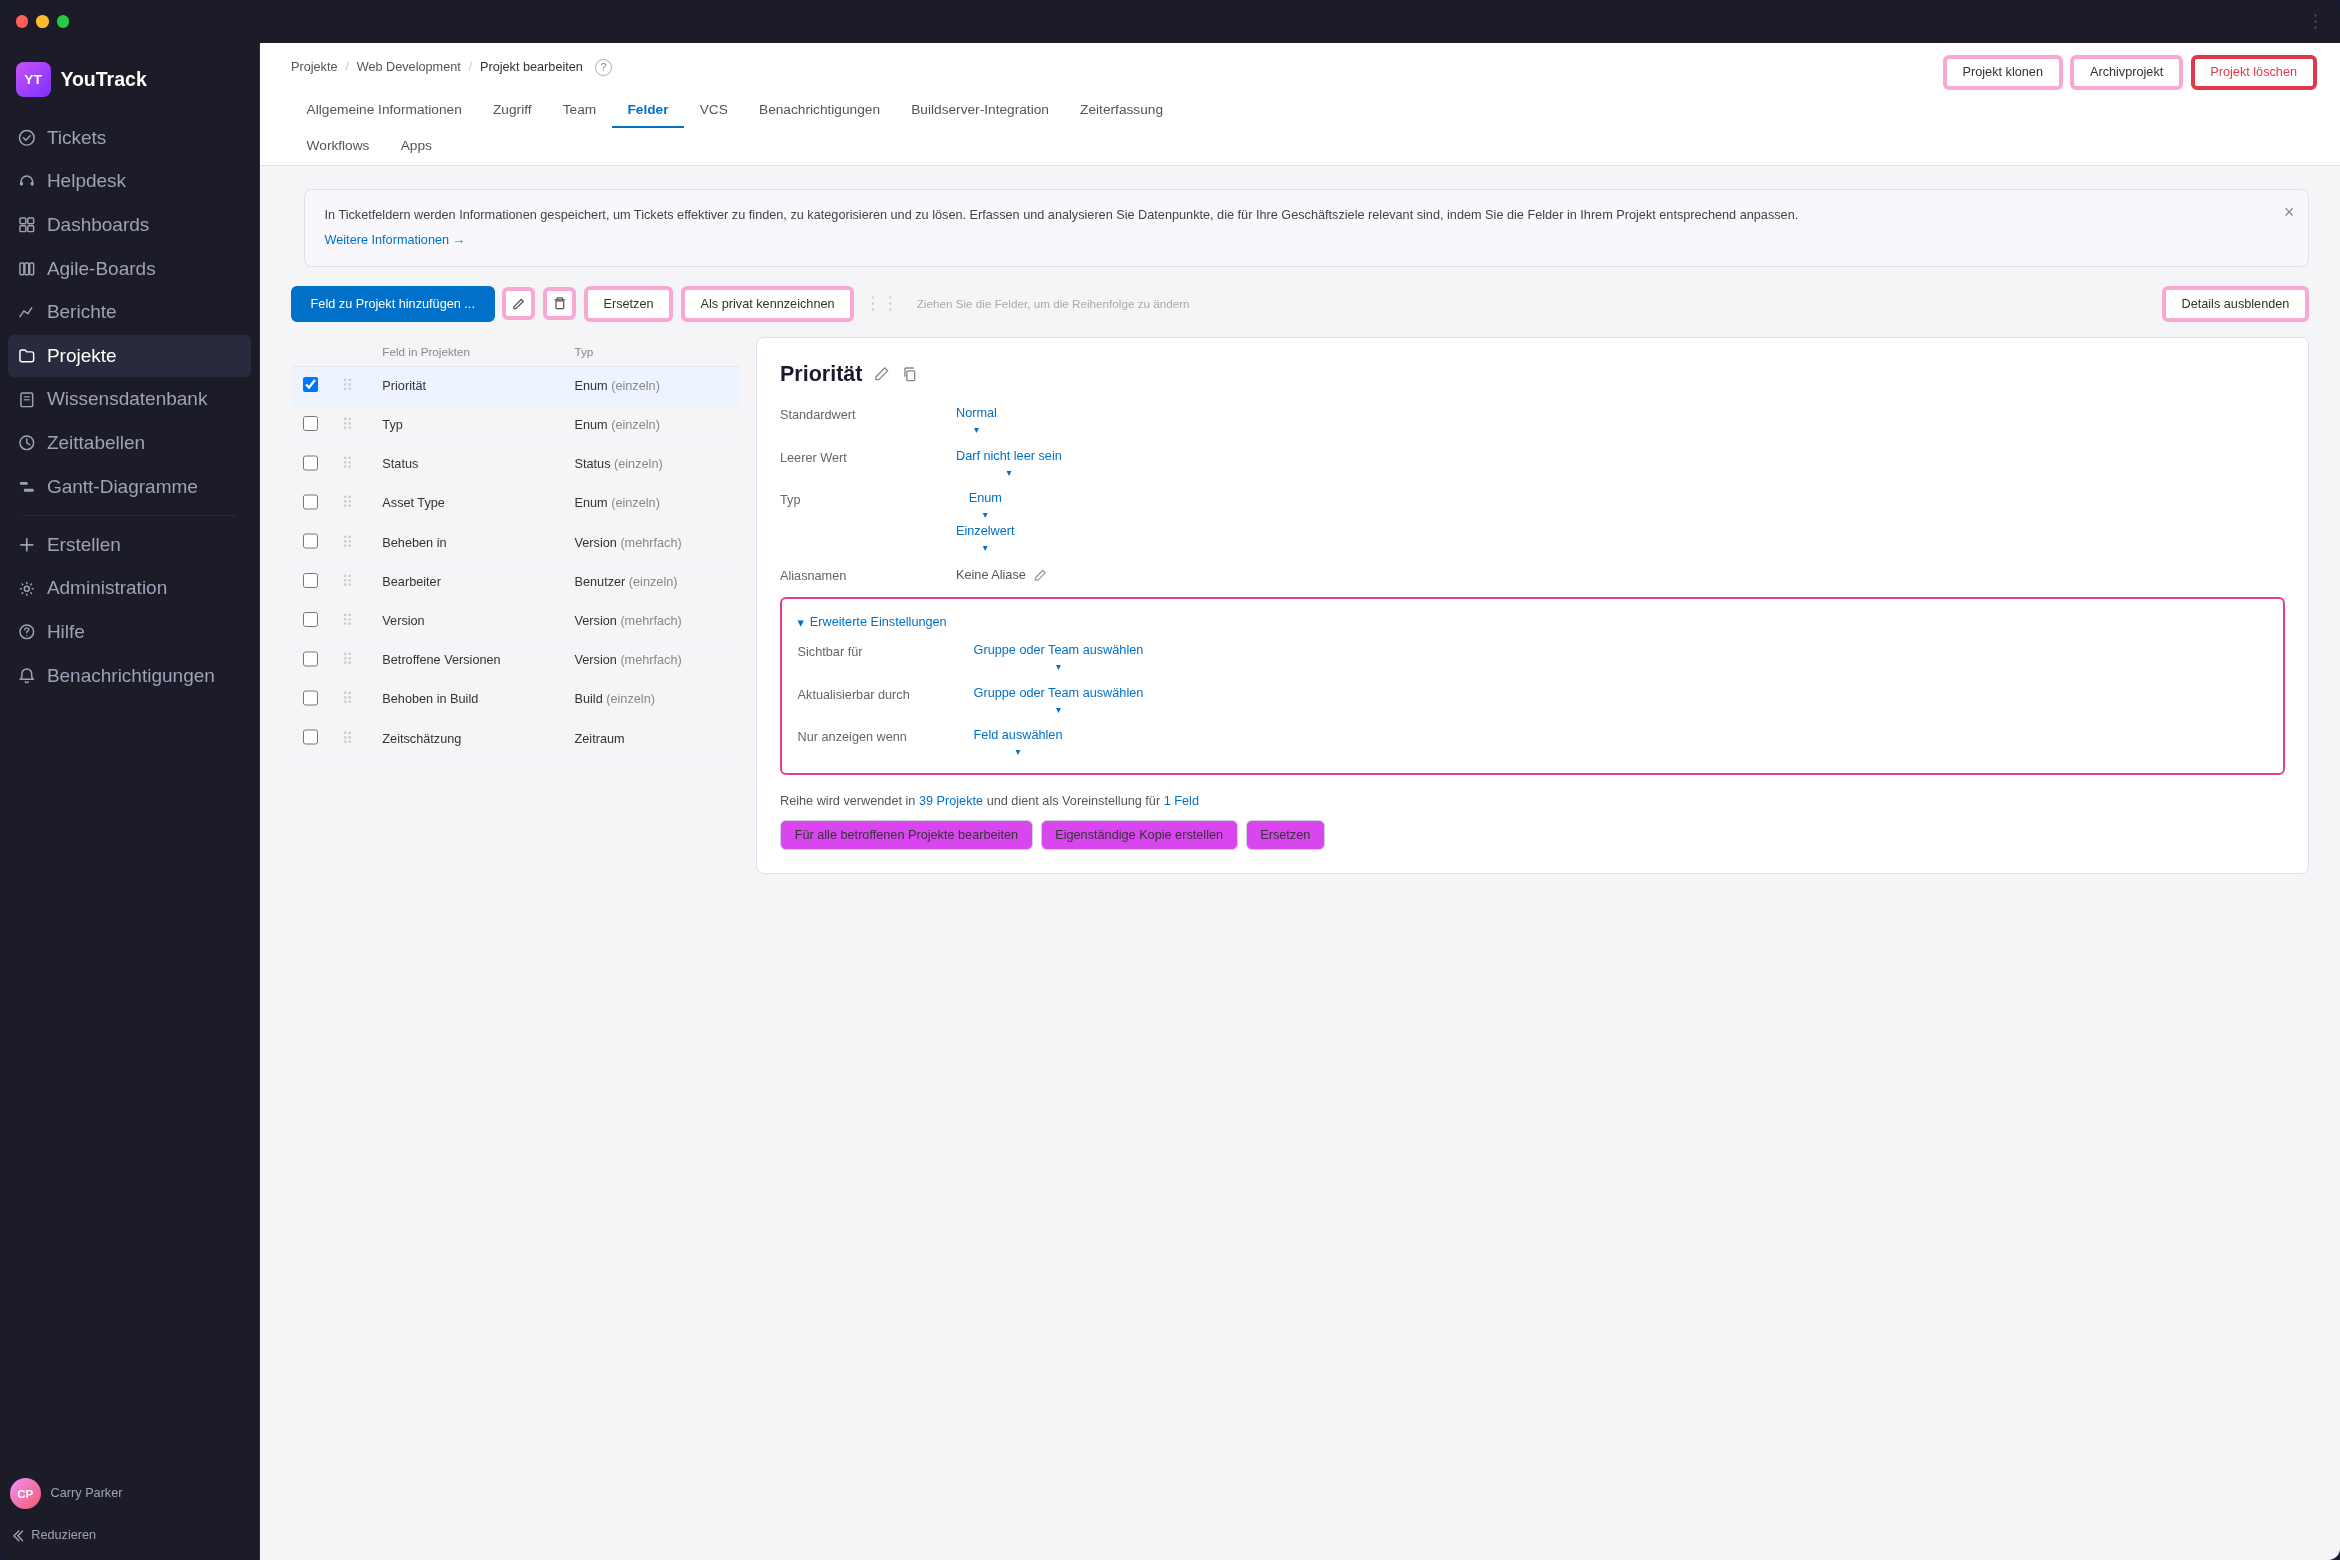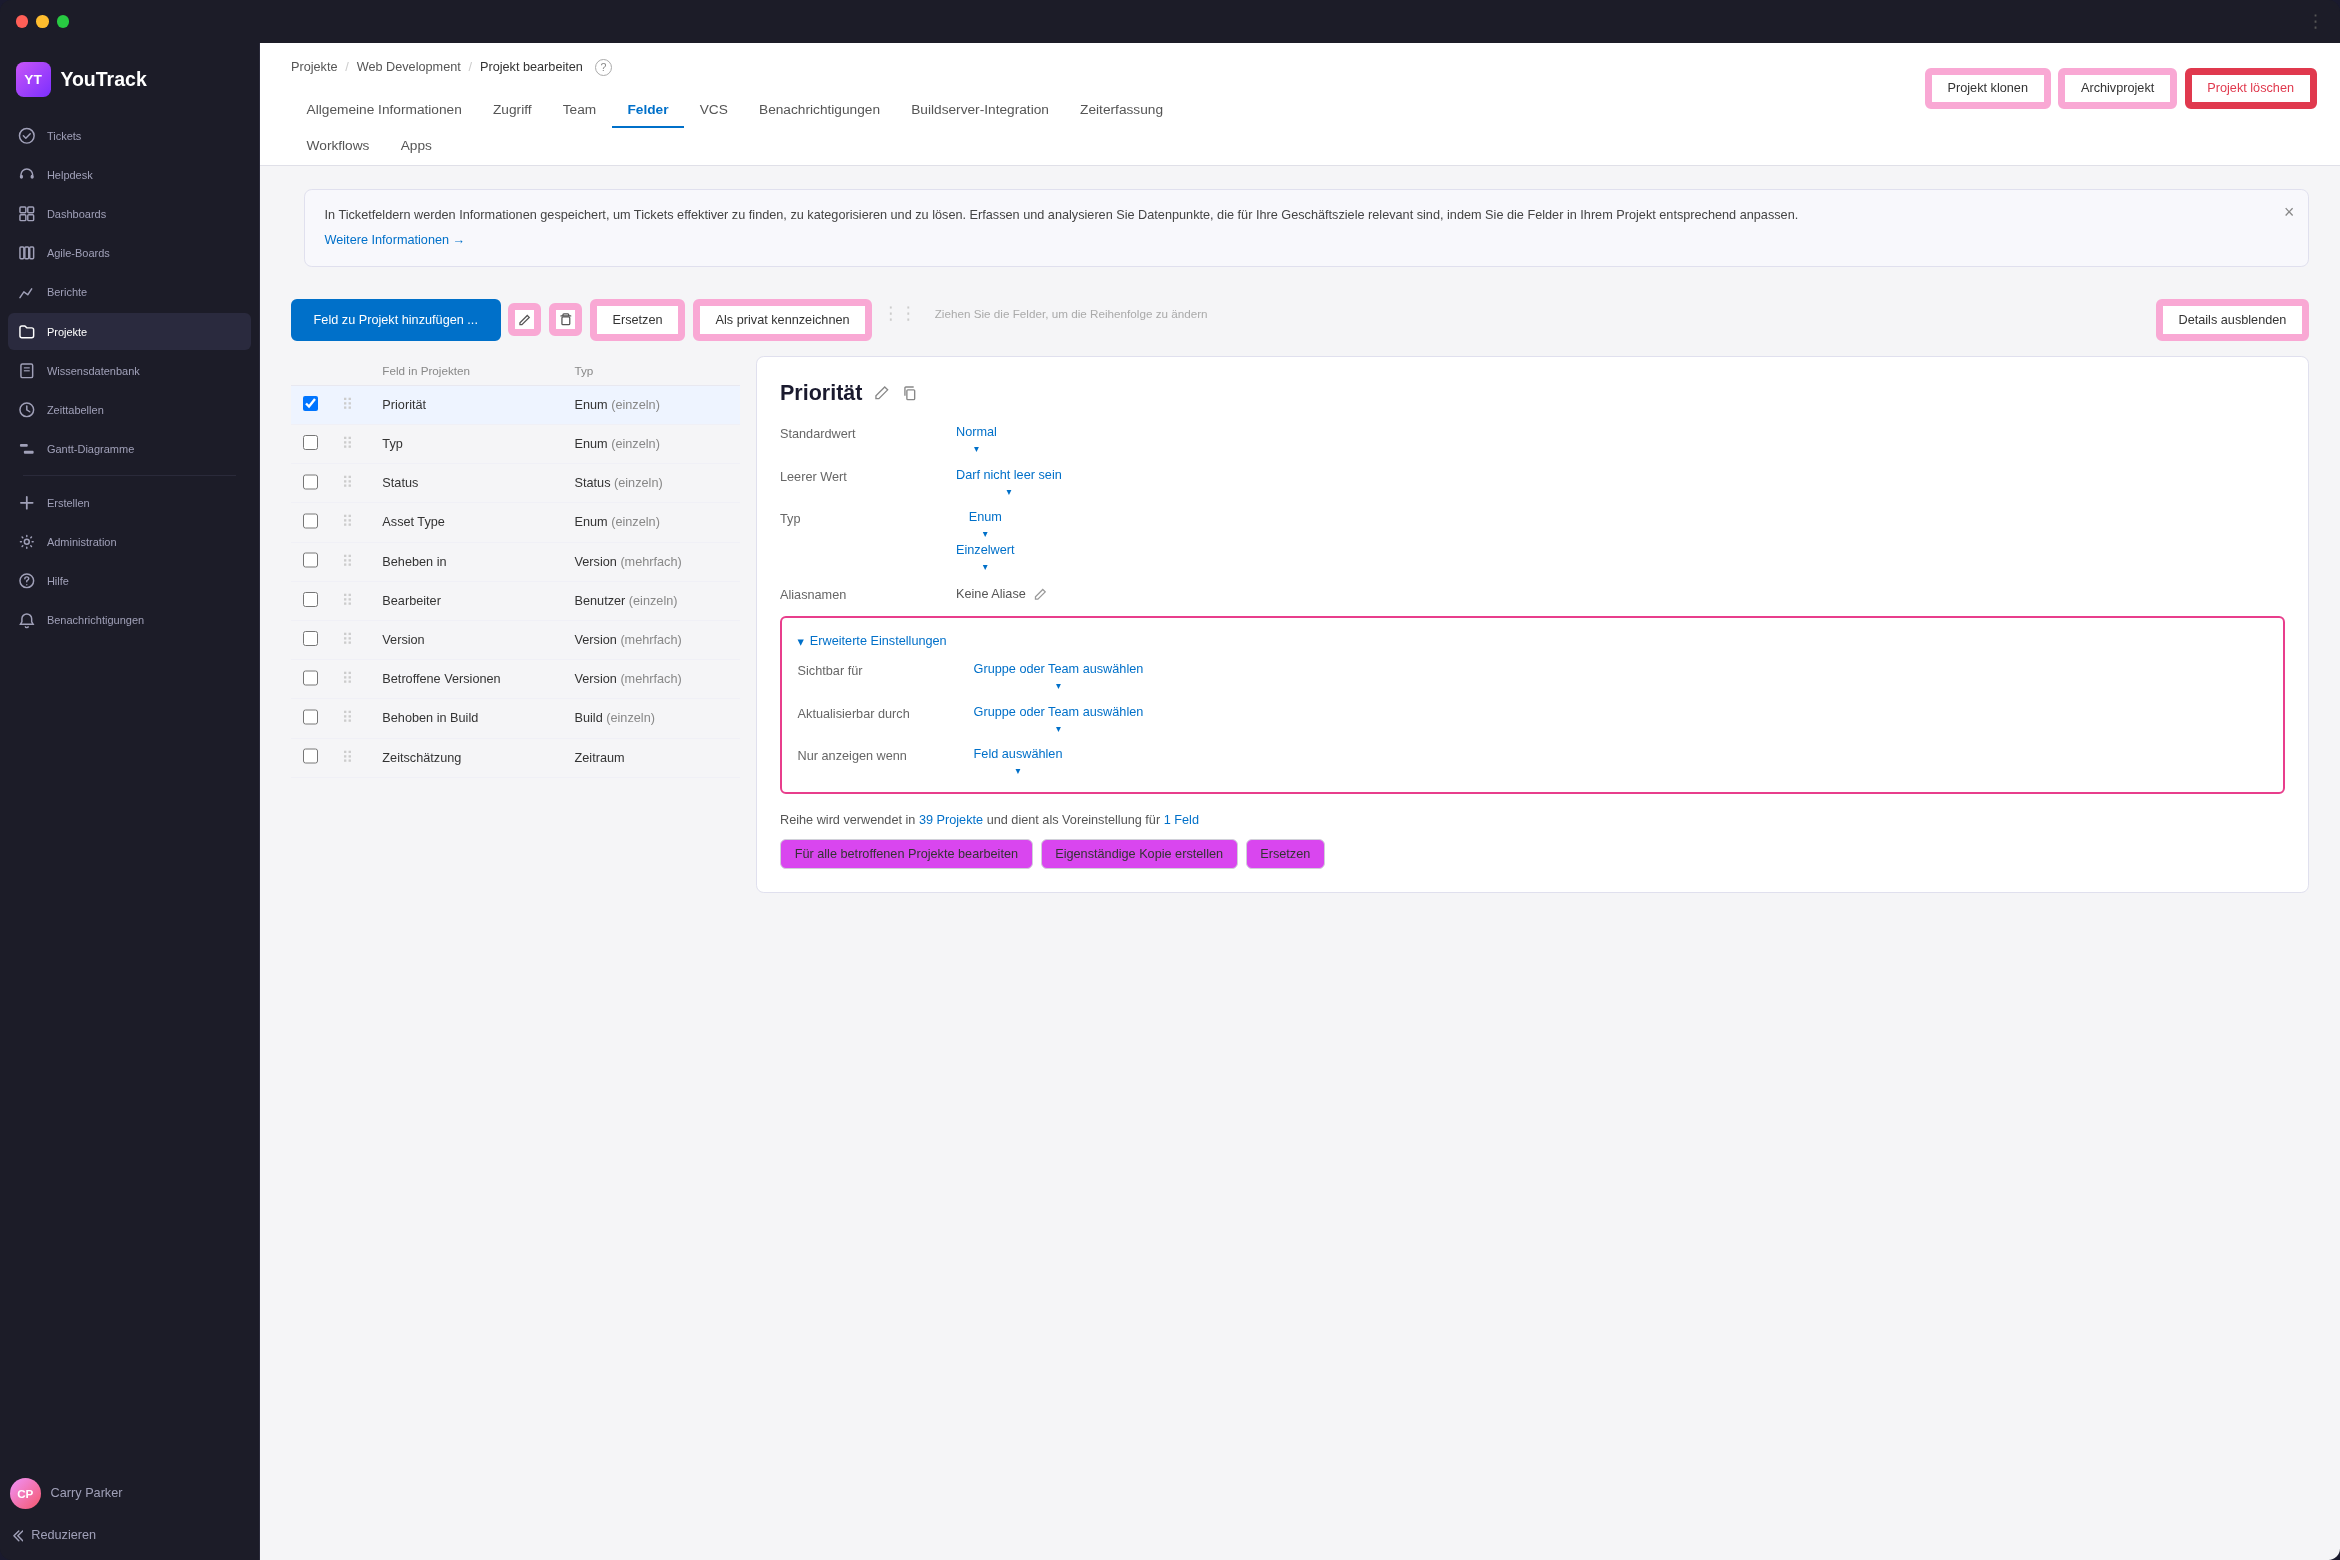--- a/index.html
+++ b/index.html
@@ -18,42 +18,42 @@
     
     .app { display: flex; flex: 1; overflow: hidden; }
 
     
     .sidebar { width: 260px; background: #1c1c28; display: flex; flex-direction: column; padding: 7.8px 0; flex-shrink: 0; border-right: 1px solid #2a2a3a; }
     .sidebar-logo { display: flex; align-items: center; gap: 9.8px; padding: 11.7px 15.6px 19.5px; }
     .logo-icon { width: 35px; height: 35px; background: linear-gradient(135deg, #c855f7, #7b2fff); border-radius: 7.8px; display: flex; align-items: center; justify-content: center; color: white; font-weight: 900; font-size: 13.7px; }
     .logo-text { color: white; font-size: 19.5px; font-weight: 600; }
 
     .sidebar-nav { flex: 1; padding: 0 7.8px; }
-    .sidebar-item { display: flex; align-items: center; gap: 11.7px; padding: 9.8px 9.8px; border-radius: 5.9px; cursor: pointer; color: #a0a0b8; font-size: 11px; margin-bottom: 2px; }
+    .sidebar-item { display: flex; align-items: center; gap: 11.7px; padding: 9.8px 9.8px; border-radius: 5.9px; cursor: pointer; color: #a0a0b8; font-size: 19px; margin-bottom: 2px; }
     .sidebar-item.active { background: #2a2a3e; color: #fff; }
     .sidebar-icon { width: 17.6px; height: 17.6px; display: flex; align-items: center; justify-content: center; flex-shrink: 0; }
 
     .sidebar-divider { height: 1px; background: #2a2a3a; margin: 7.8px 15.6px; }
     .sidebar-user { display: flex; align-items: center; gap: 9.8px; padding: 9.8px; cursor: pointer; }
     .avatar { width: 31px; height: 31px; border-radius: 50%; background: linear-gradient(135deg, #f093fb, #f5576c); display: flex; align-items: center; justify-content: center; color: white; font-size: 11.7px; font-weight: 600; flex-shrink: 0; }
     .sidebar-user-name { color: #a0a0b8; font-size: 12.7px; }
     .sidebar-collapse { display: flex; align-items: center; gap: 7.8px; padding: 9.8px; color: #a0a0b8; cursor: pointer; font-size: 12.7px; }
 
     
     .content { flex: 1; background: #f5f5f7; display: flex; flex-direction: column; overflow: hidden; }
 
     
     .content-header { background: white; padding: 15.6px 31px 0; border-bottom: 1px solid #e0e0e8; flex-shrink: 0; }
     .breadcrumb { display: flex; align-items: center; gap: 7.8px; color: #666; font-size: 12.7px; margin-bottom: 15.6px; }
     .breadcrumb a { color: #555; text-decoration: none; }
     .breadcrumb-sep { color: #ccc; }
     .breadcrumb-current { color: #333; font-weight: 500; }
     .breadcrumb-help { display: inline-flex; align-items: center; justify-content: center; width: 17.6px; height: 17.6px; border-radius: 50%; border: 1px solid #aaa; color: #888; font-size: 10.7px; margin-left: 3.9px; }
 
-    .btn { padding: 6.8px 15.6px; border-radius: 5.9px; font-size: 12.7px; cursor: pointer; border: 7px solid #f9a8d4; background: white; color: #333; margin-top: 13px; }
+    .btn { padding: 6.8px 15.6px; border-radius: 5.9px; font-size: 12.7px; cursor: pointer; border: 4px solid #f9a8d4; background: white; color: #333; }
     .btn-danger { border-color: #e0394e; color: #e0394e; background: white; }
 
     
     .tabs { display: flex; gap: 0; flex-wrap: wrap; }
     .tab { padding: 9.8px 15.6px; color: #555; cursor: pointer; border-bottom: 2px solid transparent; font-size: 13.7px; white-space: nowrap; }
     .tab.active { color: #0070c9; border-bottom-color: #0070c9; font-weight: 600; }
 
     
     .inner-content { flex: 1; overflow-y: auto; padding: 23.4px 31px; }
 

